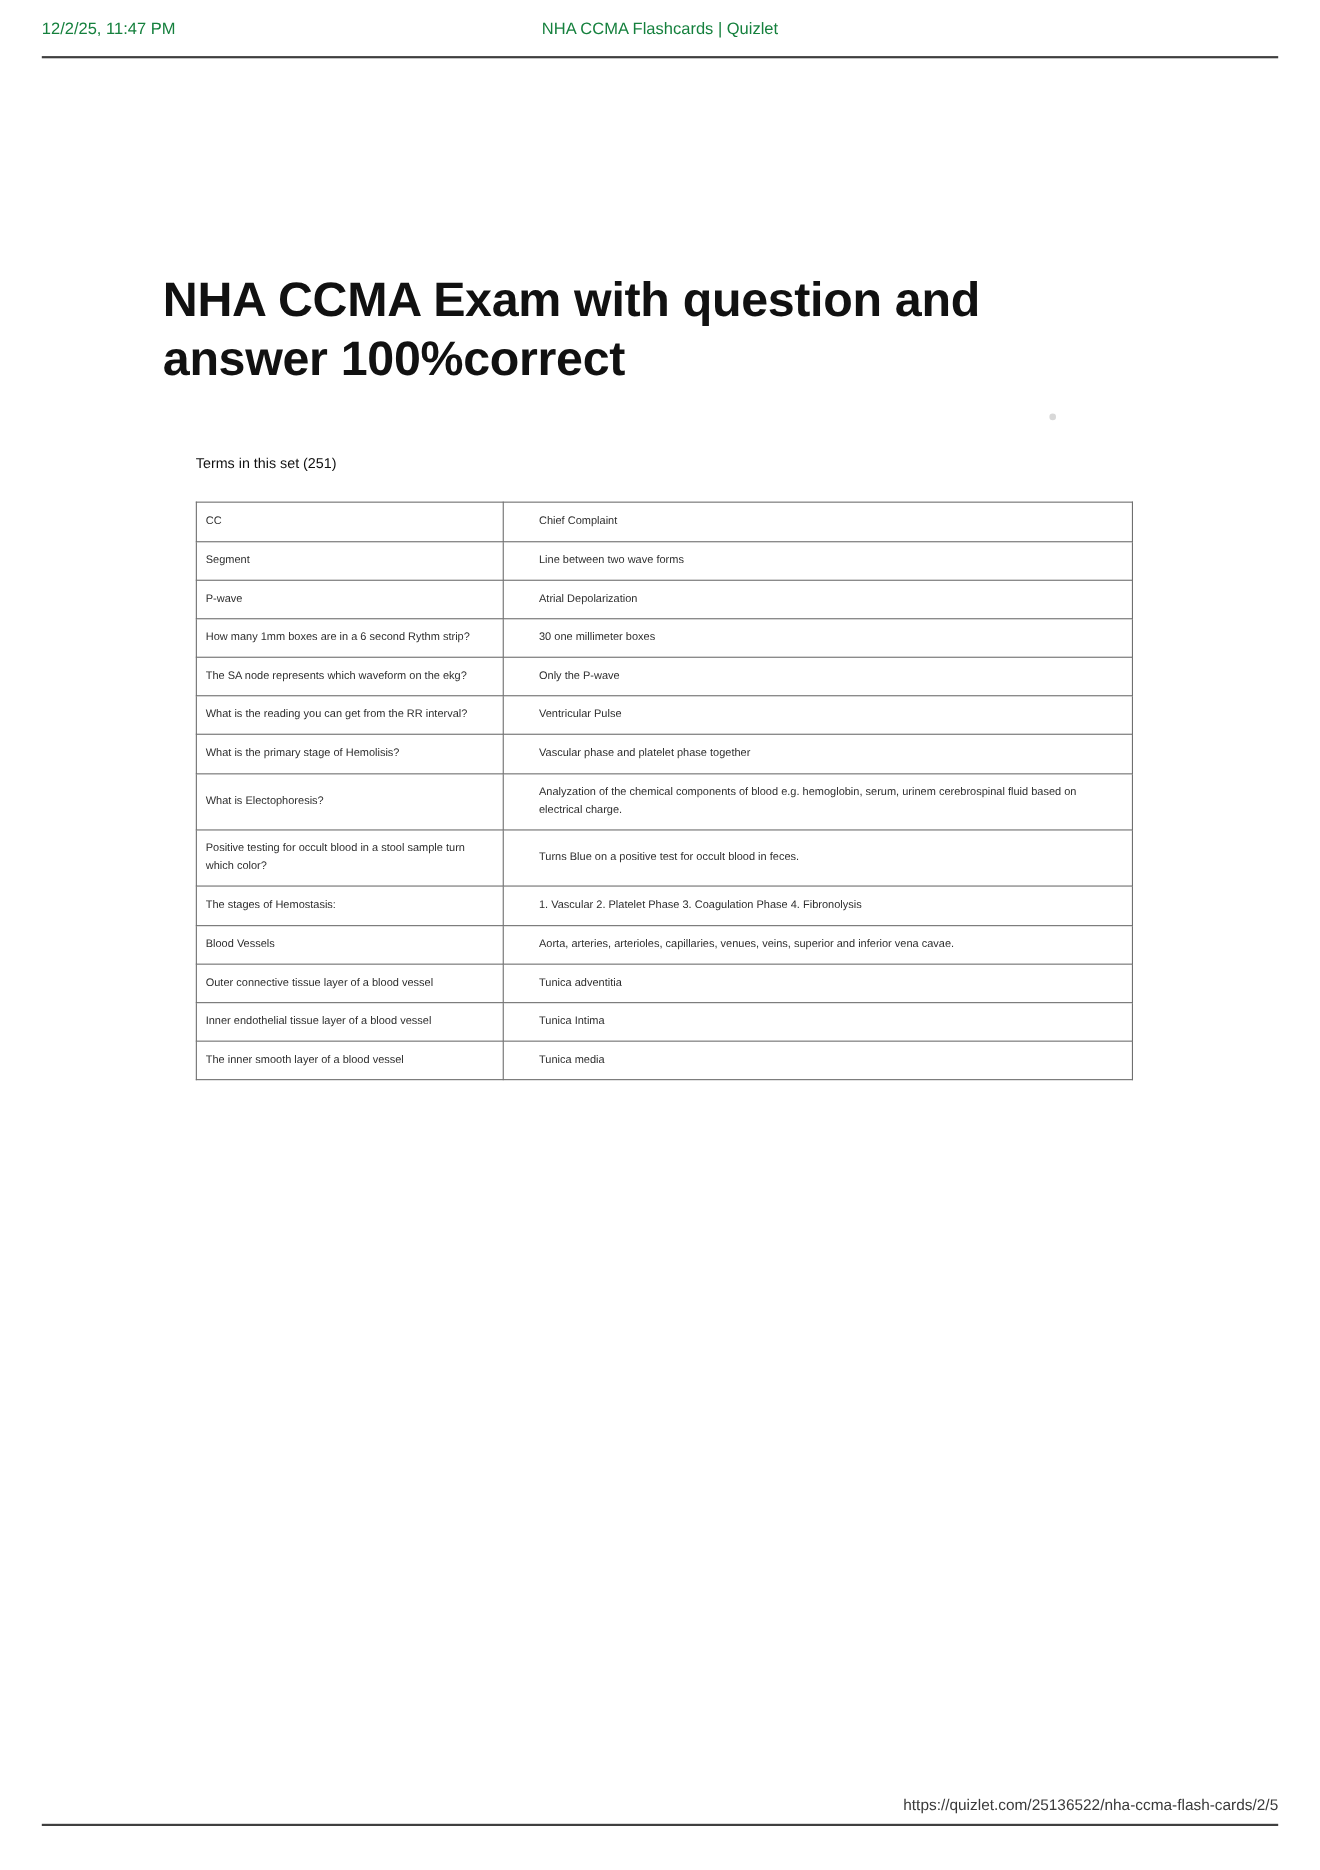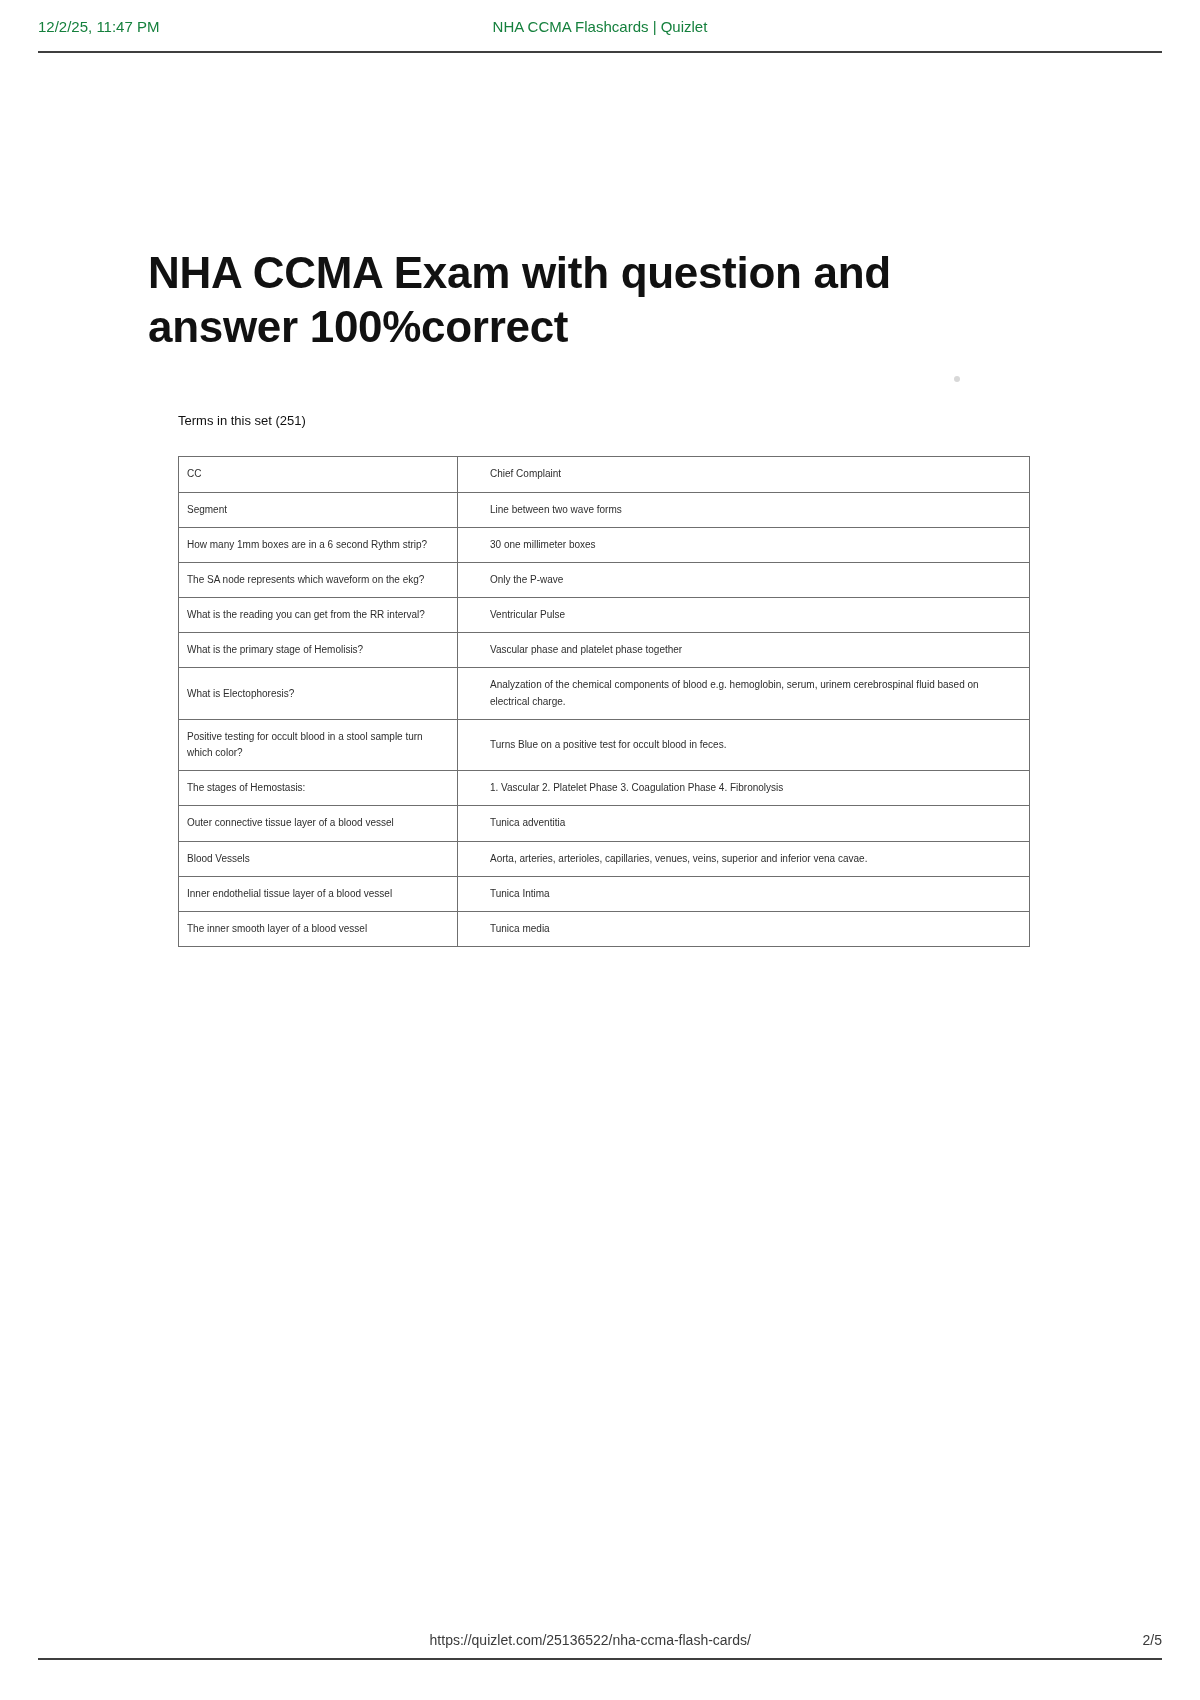--- a/index.html
+++ b/index.html
@@ -126,21 +126,21 @@
     left: 38px;
     right: 38px;
     bottom: 52px;
     display: flex;
     align-items: center;
     font-size: 14px;
     color: #3a3a3a;
   }
   .print-footer .pf-url {
     flex: 1;
-    text-align: center;
+    text-align: right;
   }
   .print-footer .pf-page {
     text-align: right;
   }
 </style>
 </head>
 <body>
 
 <div class="page">
 
@@ -163,20 +163,24 @@
       <tbody>
         <tr>
           <td class="term">CC</td>
           <td class="def">Chief Complaint</td>
         </tr>
         <tr>
           <td class="term">Segment</td>
           <td class="def">Line between two wave forms</td>
         </tr>
         <tr>
+          <td class="term">P-wave</td>
+          <td class="def">Atrial Depolarization</td>
+        </tr>
+        <tr>
           <td class="term">How many 1mm boxes are in a 6 second Rythm strip?</td>
           <td class="def">30 one millimeter boxes</td>
         </tr>
         <tr>
           <td class="term">The SA node represents which waveform on the ekg?</td>
           <td class="def">Only the P-wave</td>
         </tr>
         <tr>
           <td class="term">What is the reading you can get from the RR interval?</td>
           <td class="def">Ventricular Pulse</td>
@@ -191,26 +195,26 @@
         </tr>
         <tr>
           <td class="term">Positive testing for occult blood in a stool sample turn which color?</td>
           <td class="def">Turns Blue on a positive test for occult blood in feces.</td>
         </tr>
         <tr>
           <td class="term">The stages of Hemostasis:</td>
           <td class="def">1. Vascular 2. Platelet Phase 3. Coagulation Phase 4. Fibronolysis</td>
         </tr>
         <tr>
+          <td class="term">Blood Vessels</td>
+          <td class="def">Aorta, arteries, arterioles, capillaries, venues, veins, superior and inferior vena cavae.</td>
+        </tr>
+        <tr>
           <td class="term">Outer connective tissue layer of a blood vessel</td>
           <td class="def">Tunica adventitia</td>
-        </tr>
-        <tr>
-          <td class="term">Blood Vessels</td>
-          <td class="def">Aorta, arteries, arterioles, capillaries, venues, veins, superior and inferior vena cavae.</td>
         </tr>
         <tr>
           <td class="term">Inner endothelial tissue layer of a blood vessel</td>
           <td class="def">Tunica Intima</td>
         </tr>
         <tr>
           <td class="term">The inner smooth layer of a blood vessel</td>
           <td class="def">Tunica media</td>
         </tr>
       </tbody>

